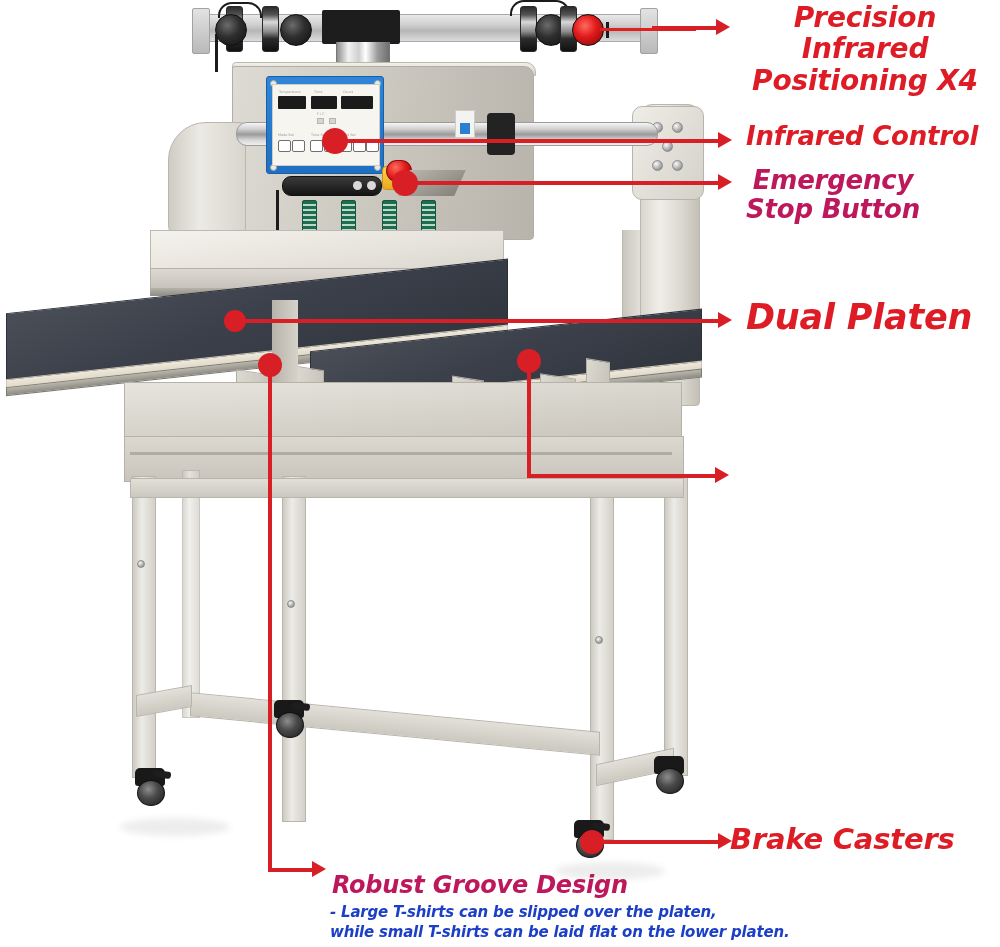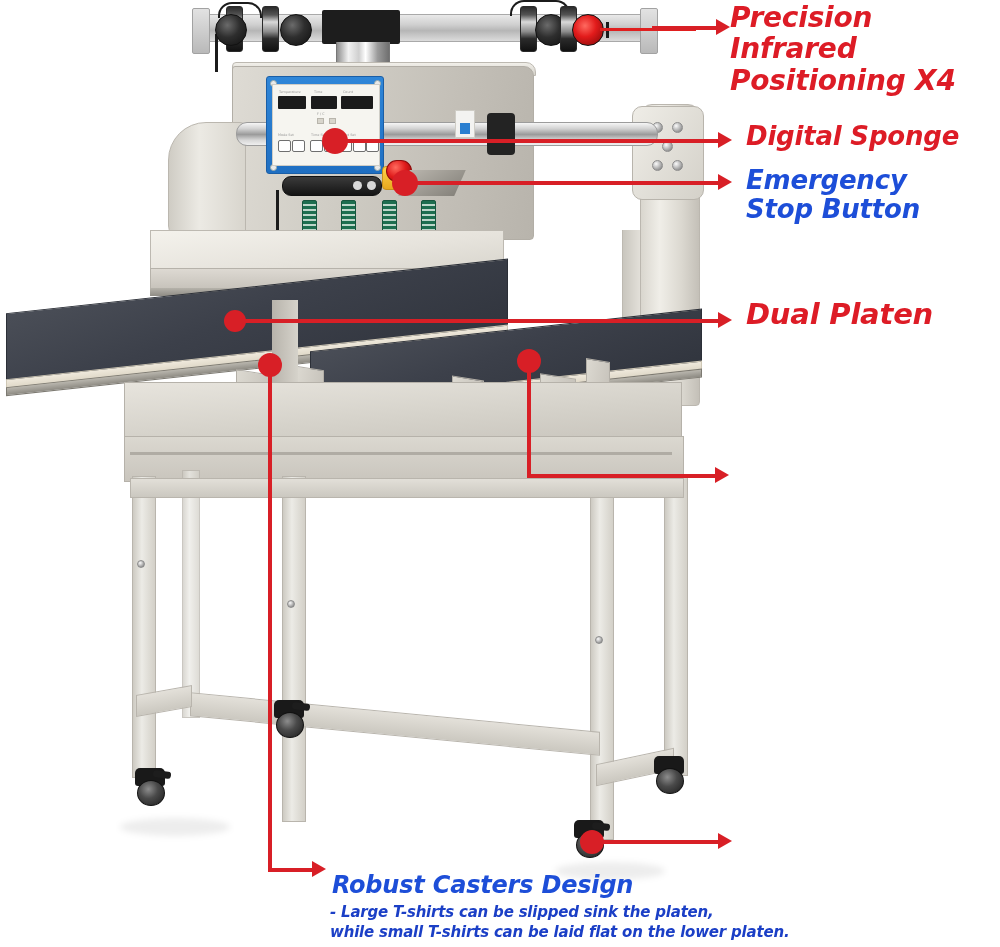--- a/index.html
+++ b/index.html
@@ -1,23 +1,23 @@
 <!DOCTYPE html>
 <html><head>
 <meta charset="utf-8">
 <style>
   html,body{margin:0;padding:0;background:#ffffff;}
   body{width:1000px;height:947px;font-family:"DejaVu Sans","Liberation Sans",sans-serif;overflow:hidden;}
   #stage{position:relative;width:1000px;height:947px;background:#ffffff;}
 
   
   .abs{position:absolute;}
-  .ann{position:absolute;font-style:italic;font-weight:bold;line-height:1.12;white-space:pre-line;letter-spacing:-.2px;}
+  .ann{position:absolute;font-style:italic;font-weight:bold;line-height:1.12;white-space:pre-line;letter-spacing:-.2px;text-align:center;}
   .ann.red{color:#dd1c26;}
-  .ann.blue{color:#1d4ed8;}
+  .ann.blue{color:#be185d;}
   .sub{position:absolute;font-style:italic;font-weight:bold;color:#1b3fc6;line-height:1.3;letter-spacing:-.2px;}
 
   
   .lead{position:absolute;background:#d81f26;}
   .lead.h{height:4px;}
   .lead.v{width:4px;}
   .dot{position:absolute;background:#d81f26;border-radius:50%;}
   .arrow{position:absolute;width:0;height:0;border-top:8px solid transparent;border-bottom:8px solid transparent;border-left:14px solid #d81f26;}
 
   
@@ -321,26 +321,27 @@
   <div class="arrow" style="left:718px;top:833px;"></div>
 
   <div class="dot" style="left:258px;top:353px;width:24px;height:24px;"></div>
   <div class="lead v" style="left:268px;top:364px;height:508px;"></div>
   <div class="lead h" style="left:268px;top:868px;width:48px;"></div>
   <div class="arrow" style="left:312px;top:861px;"></div>
 
   <div class="ann red" style="left:730px;top:2px;font-size:28px;">Precision Infrared
 Positioning X4</div>
 
-  <div class="ann red" style="left:746px;top:122px;font-size:26px;">Digital Sponge</div>
+  <div class="ann red" style="left:746px;top:122px;font-size:26px;">Infrared Control</div>
 
   <div class="ann blue" style="left:746px;top:166px;font-size:26px;">Emergency
 Stop Button</div>
 
-  <div class="ann red" style="left:746px;top:298px;font-size:29px;">Dual Platen</div>
-
-
-
-  <div class="ann blue" style="left:332px;top:872px;font-size:24px;">Robust Casters Design</div>
-  <div class="sub" style="left:330px;top:903px;width:600px;font-size:15px;white-space:pre-line;">- Large T-shirts can be slipped sink the platen,
+  <div class="ann red" style="left:746px;top:298px;font-size:35px;">Dual Platen</div>
+
+
+  <div class="ann red" style="left:730px;top:823px;font-size:29px;">Brake Casters</div>
+
+  <div class="ann blue" style="left:332px;top:872px;font-size:24px;">Robust Groove Design</div>
+  <div class="sub" style="left:330px;top:903px;width:600px;font-size:15px;white-space:pre-line;">- Large T-shirts can be slipped over the platen,
 while small T-shirts can be laid flat on the lower platen.</div>
 
 </div>
 
 </body></html>

